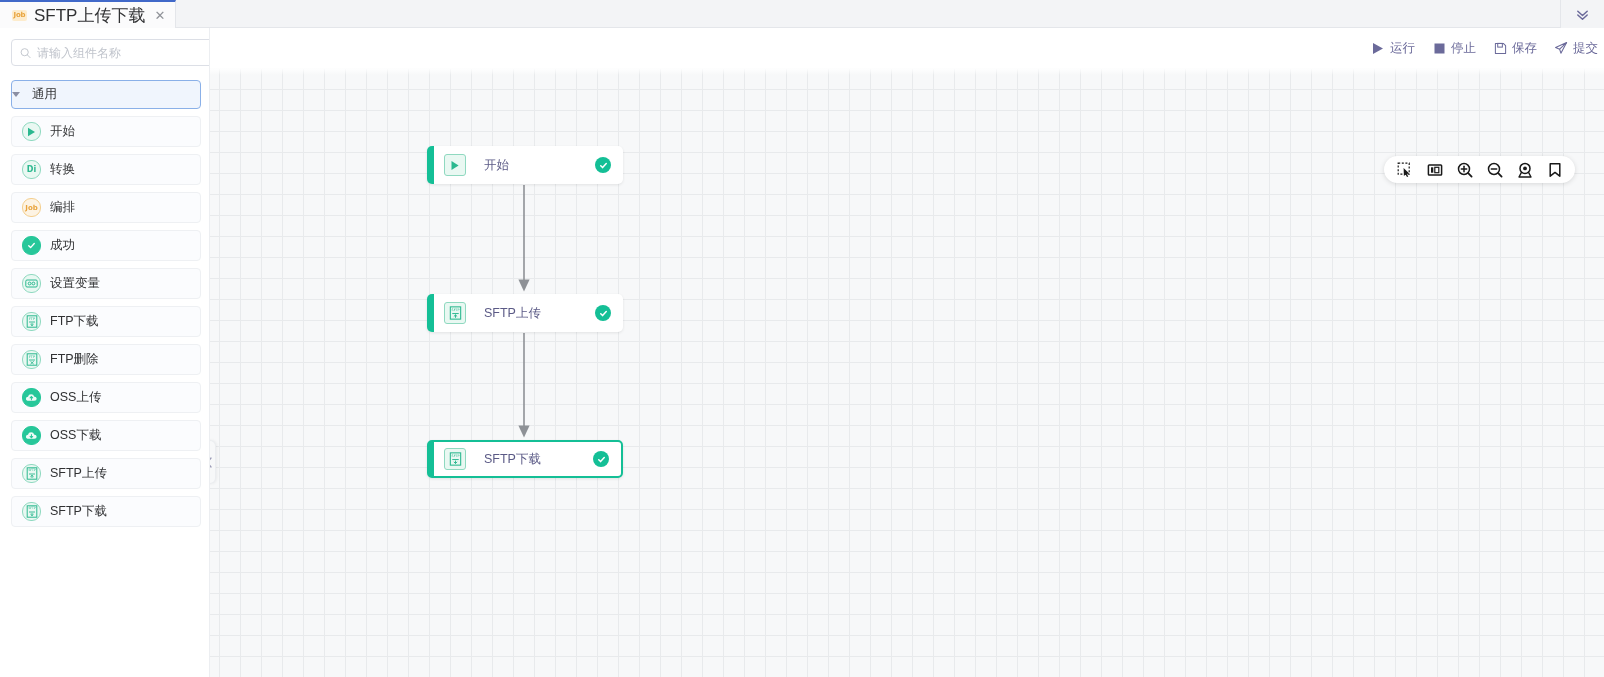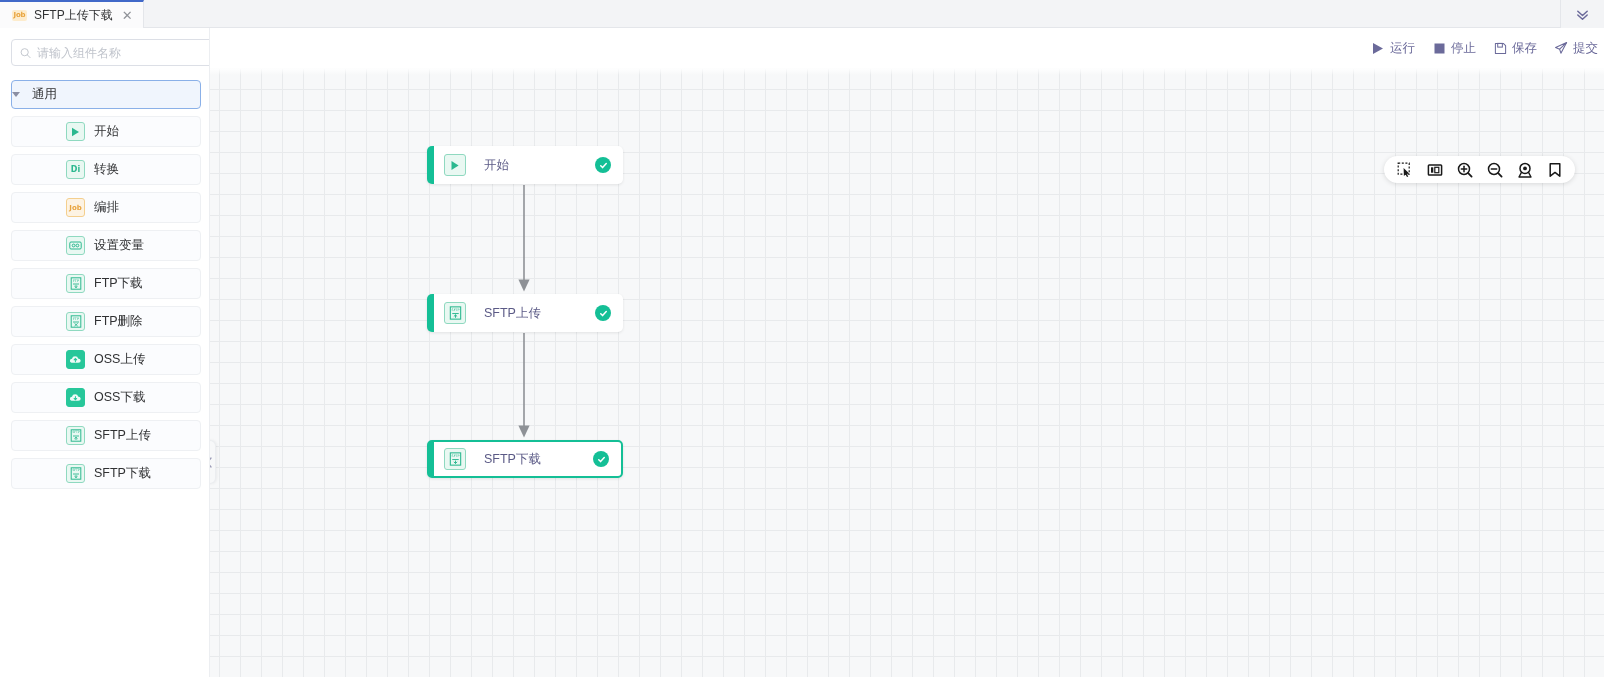--- a/index.html
+++ b/index.html
@@ -28,21 +28,21 @@
   }
   .tab-icon-job {
     width: 15px; height: 11px; border-radius: 2px;
     background: #fdeccd;
     color: #e8a33d;
     font-size: 7px; font-weight: bold;
     display: flex; align-items: center; justify-content: center;
     letter-spacing: -0.2px;
     font-family: "DejaVu Sans", sans-serif;
   }
-  .tab-title { font-size: 12px; color: #303133; white-space: nowrap; }
+  .tab-title { font-size: 17px; color: #303133; white-space: nowrap; }
   .tab-close {
     font-size: 13px; color: #909399; line-height: 1; margin-left: 2px;
     cursor: pointer;
   }
   .tabbar-right {
     margin-left: auto; width: 44px; height: 28px;
     display: flex; align-items: center; justify-content: center;
     border-left: 1px solid #e4e6ea;
     background: #f3f4f6;
   }
@@ -102,24 +102,23 @@
     margin-top: 7px;
     width: 190px; height: 31px;
     border: 1px solid #eef0f3; border-radius: 4px;
     background: #fbfcfe;
     display: flex; align-items: center; gap: 9px;
     padding-left: 10px;
     cursor: pointer;
   }
   .comp-label { font-size: 12.5px; color: #303133; font-weight: 500; }
   .comp-icon {
-    width: 19px; height: 19px; border-radius: 3px;
+    width: 19px; height: 19px; border-radius: 9px;
     display: flex; align-items: center; justify-content: center;
     flex: 0 0 19px;
-    margin-left: 44px;
   }
   .ic-box { border: 1px solid #8fd9c0; background: #e9f8f2; }
   .ic-box-job { border: 1px solid #f4cf8e; background: #fdf3e3; }
   .ic-fill { background: #27c79a; border: 1px solid #27c79a; }
   .ic-txt { font-size: 8px; font-weight: bold; color: #2bb88f; font-family: "DejaVu Sans", sans-serif; }
   .ic-txt-job { font-size: 7px; font-weight: bold; color: #e8a33d; font-family: "DejaVu Sans", sans-serif; }
 
   
   .canvas {
     position: absolute; top: 68px; left: 210px;
@@ -283,20 +282,28 @@
     <span class="comp-label">转换</span>
   </div>
 
   <div class="comp-item">
     <span class="comp-icon ic-box-job">
       <span class="ic-txt-job">Job</span>
     </span>
     <span class="comp-label">编排</span>
   </div>
 
+  <div class="comp-item">
+    <span class="comp-icon ic-fill">
+      <svg width="11" height="11" viewBox="0 0 12 12">
+        <path d="M3 6.2 L5 8.3 L9 3.9" fill="none" stroke="#ffffff" stroke-width="1.5" stroke-linecap="round" stroke-linejoin="round"></path>
+      </svg>
+    </span>
+    <span class="comp-label">成功</span>
+  </div>
 
 
   <div class="comp-item">
     <span class="comp-icon ic-box">
       <svg width="13" height="11" viewBox="0 0 13 11">
         <rect x="0.8" y="2" width="11.4" height="7" rx="1.2" fill="none" stroke="#2bb88f" stroke-width="1"></rect>
         <circle cx="4.6" cy="5.5" r="1.4" fill="none" stroke="#2bb88f" stroke-width="1"></circle>
         <circle cx="8.4" cy="5.5" r="1.4" fill="none" stroke="#2bb88f" stroke-width="1"></circle>
       </svg>
     </span>

